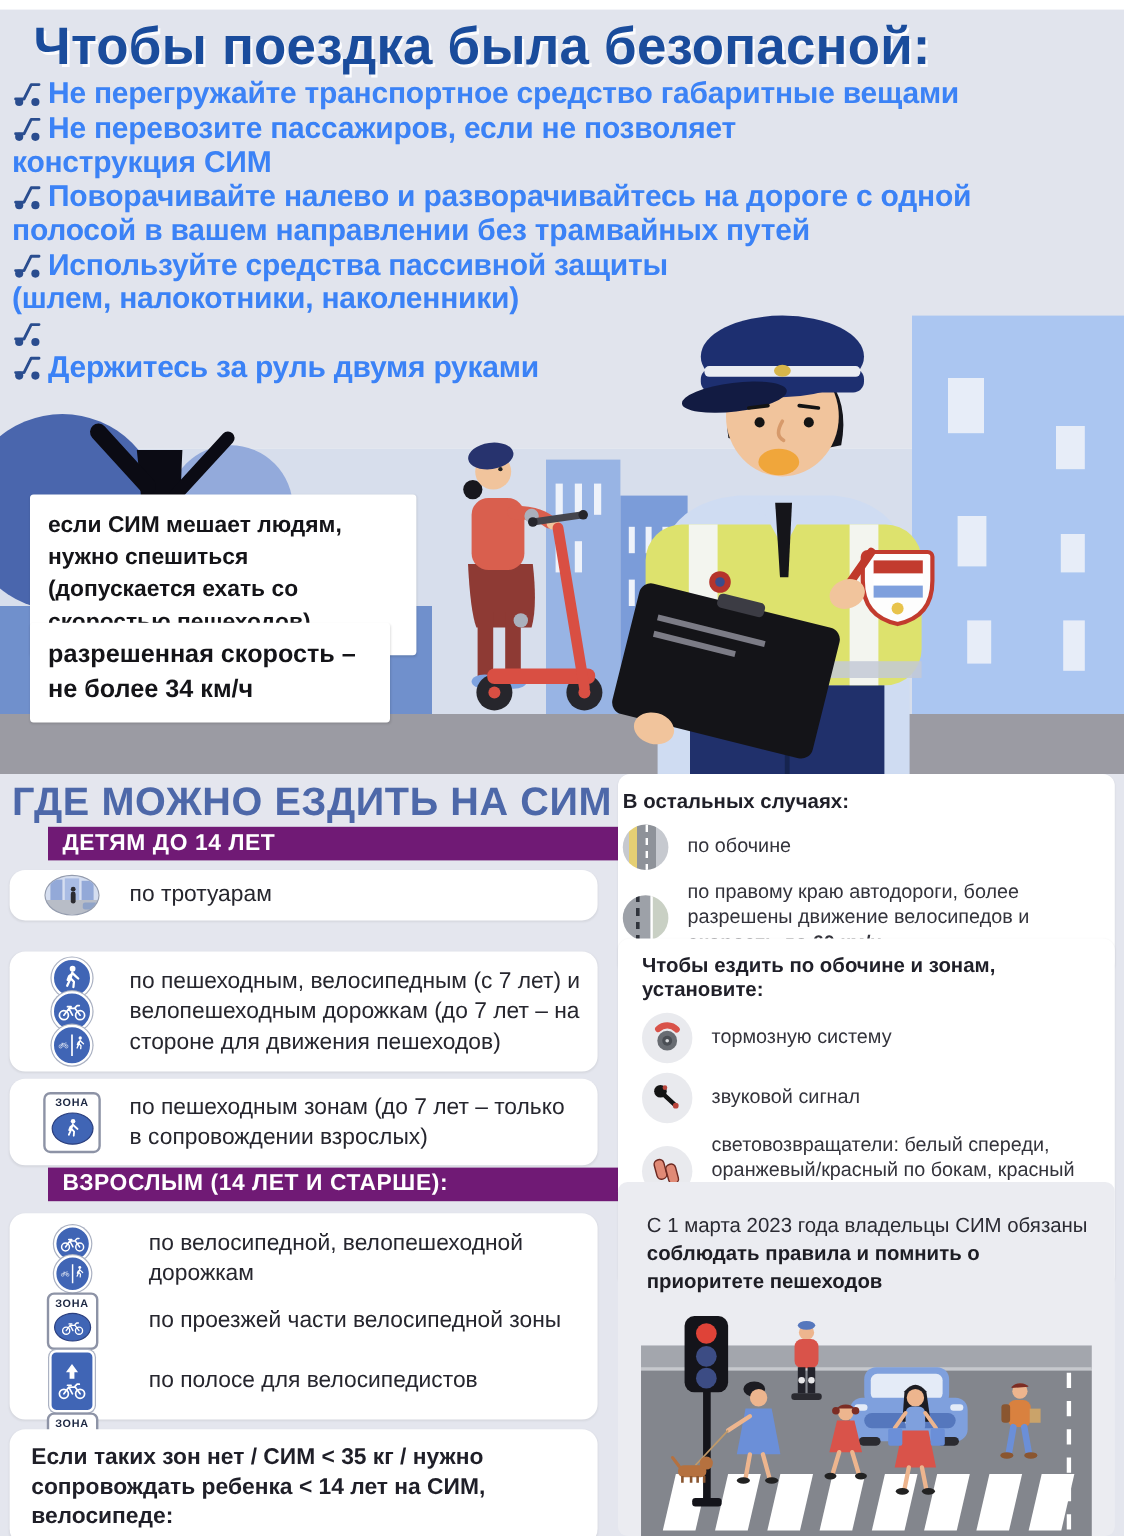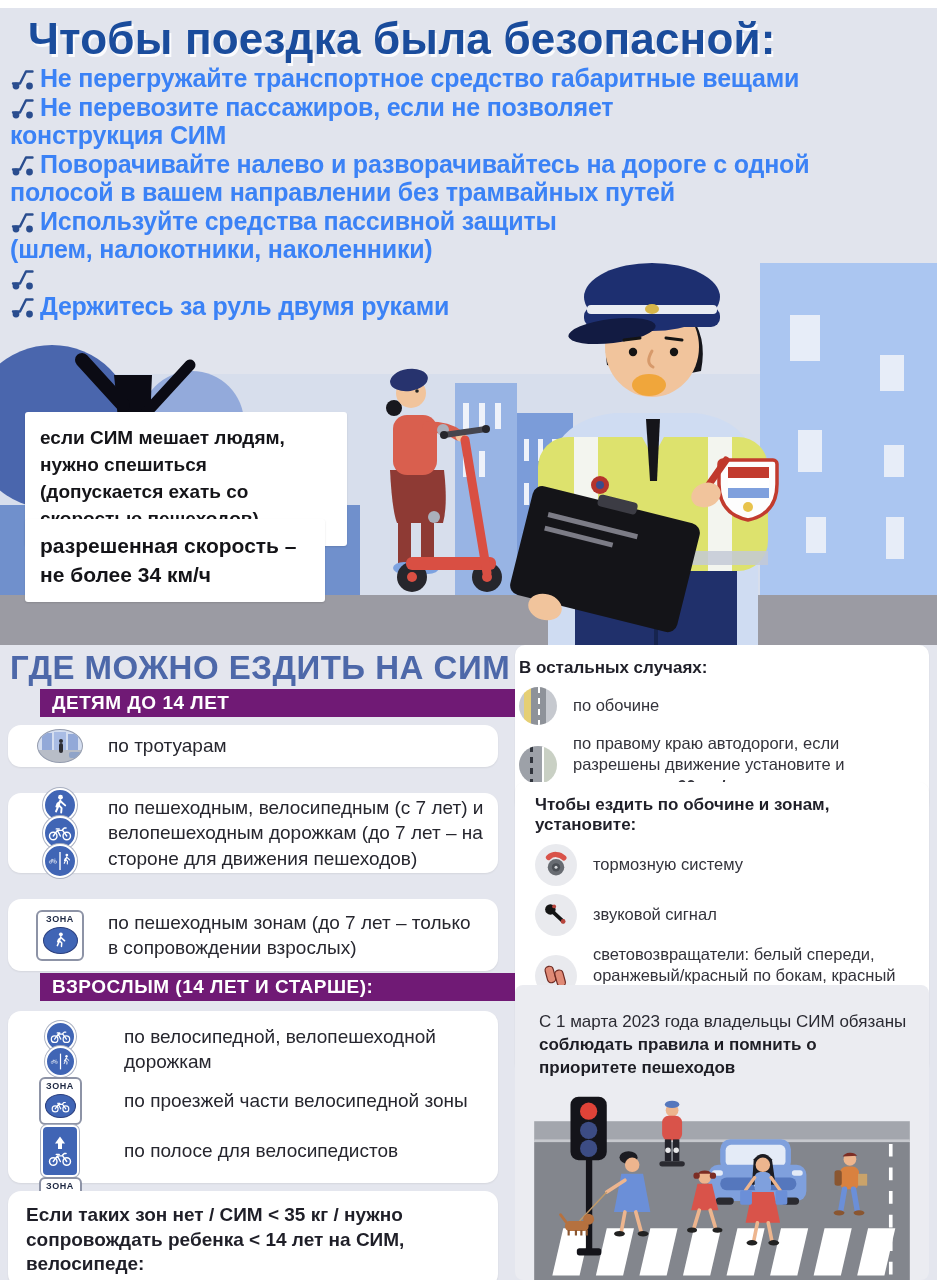--- a/index.html
+++ b/index.html
@@ -34,21 +34,21 @@
   .bottom-bg { position:absolute; left:0; top:645px; width:937px; height:635px; background:#e4e6ee; z-index:1; }
   .col-left { position:absolute; left:0; top:645px; width:506px; height:635px; z-index:3; }
   .col-left h2 { position:absolute; left:10px; top:4px; font-size:33px; font-weight:800; color:#4d68a9; letter-spacing:0.5px; white-space:nowrap; }
   .band { position:absolute; left:0; width:586px; background:#701a75; color:#fff; font-size:19px; font-weight:800;
           letter-spacing:0.5px; display:flex; align-items:center; padding-left:12px;margin-left:40px; }
   .band1 { top:44px; height:28px; }
   .band2 { top:328px; height:28px; }
   .card { position:absolute; background:#fff; border-radius:13px; box-shadow:0 1px 2px rgba(0,0,0,.07); }
   .row-card { left:8px; width:490px; display:flex; align-items:center; padding:8px 14px 8px 18px; }
   .c1 { top:80px; height:42px; }
-  .c2 { top:148px; height:80px; }
+  .c2 { top:148px; height:100px; }
   .c3 { top:254px; height:72px; }
   .c4 { left:8px; top:366px; width:490px; height:172px; display:flex; flex-direction:column; justify-content:space-around; padding:10px 14px 10px 18px; }
   .c4 .r { display:flex; align-items:center;gap:16px; }
   .c5 { left:8px; top:546px; width:490px; height:96px; padding:12px 16px 10px 18px; }
   .icw { width:68px; display:flex; justify-content:center; align-items:center; flex-shrink:0; }
   .rule-text { font-size:19px; font-weight:500; color:#26262e; line-height:1.32; margin-left:14px; }
   .c5-head { font-size:19px; font-weight:800; color:#1f1f28; line-height:1.3; }
 
   
   .sign-circle { width:34px; height:34px; border-radius:50%; background:#4065b5; border:2px solid #fff;
@@ -435,21 +435,21 @@
 
   <div class="col-right">
     <div class="card cardA">
       <div class="ca-head">В остальных случаях:</div>
       <div class="ca-row">
         <span class="case-ic roadside"></span>
         <span class="ca-text">по обочине</span>
       </div>
       <div class="ca-row">
         <span class="case-ic roadedge"></span>
-        <span class="ca-text"><span>по правому краю автодороги, если разрешены движение установите и </span><b>скорость до 60 км/ч</b></span>
+        <span class="ca-text"><span>по правому краю автодороги, более разрешены движение велосипедов и </span><b>скорость до 60 км/ч</b></span>
       </div>
     </div>
 
     <div class="card cardB">
       <div class="ca-head">Чтобы ездить по обочине и зонам, установите:</div>
       <div class="ca-row">
         <span class="eq-ic">
             <svg viewBox="0 0 40 40">
               <use href="#sym-brake"></use>
             </svg>

